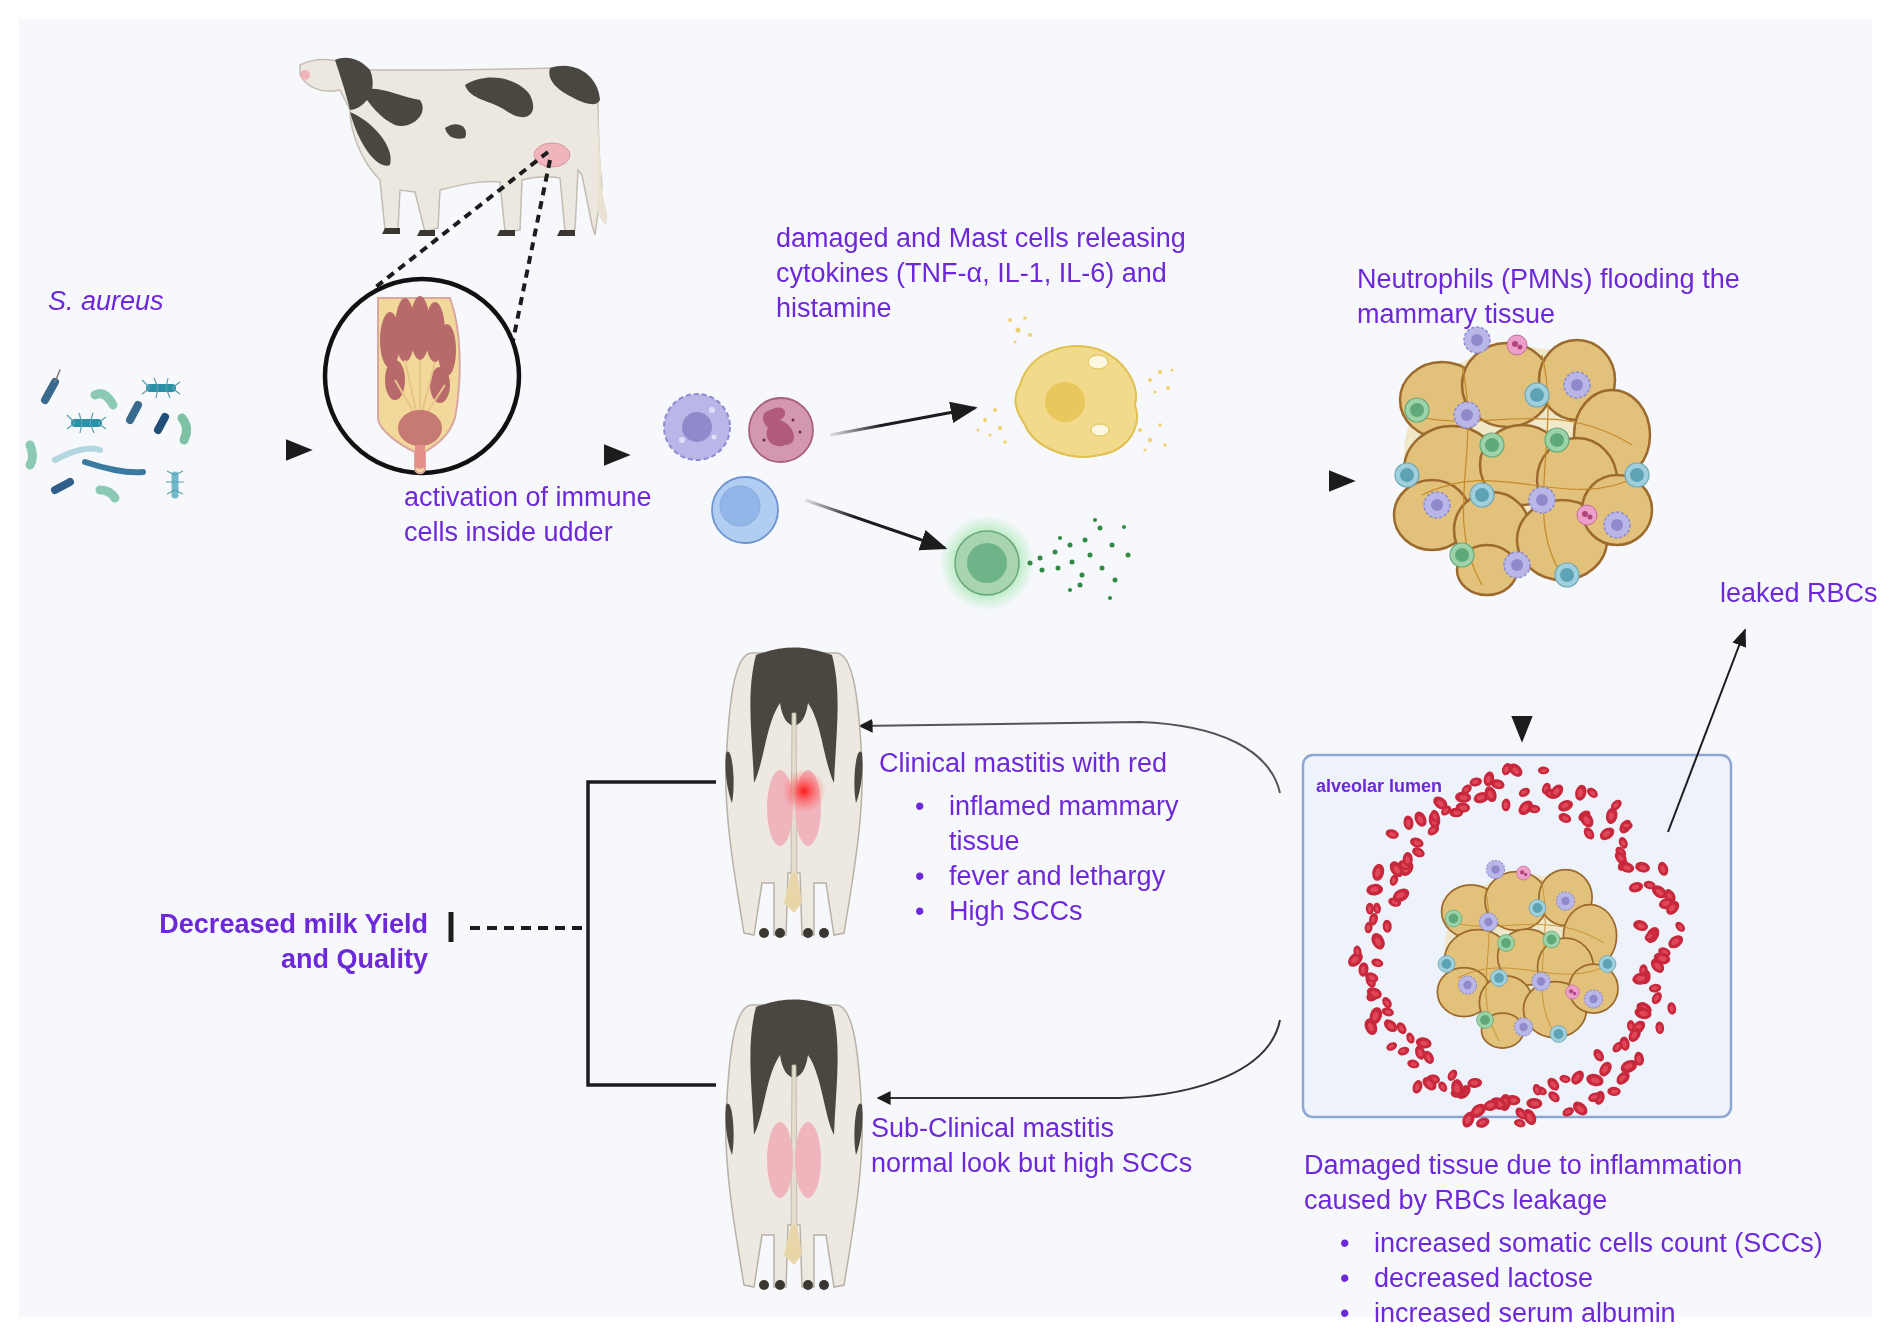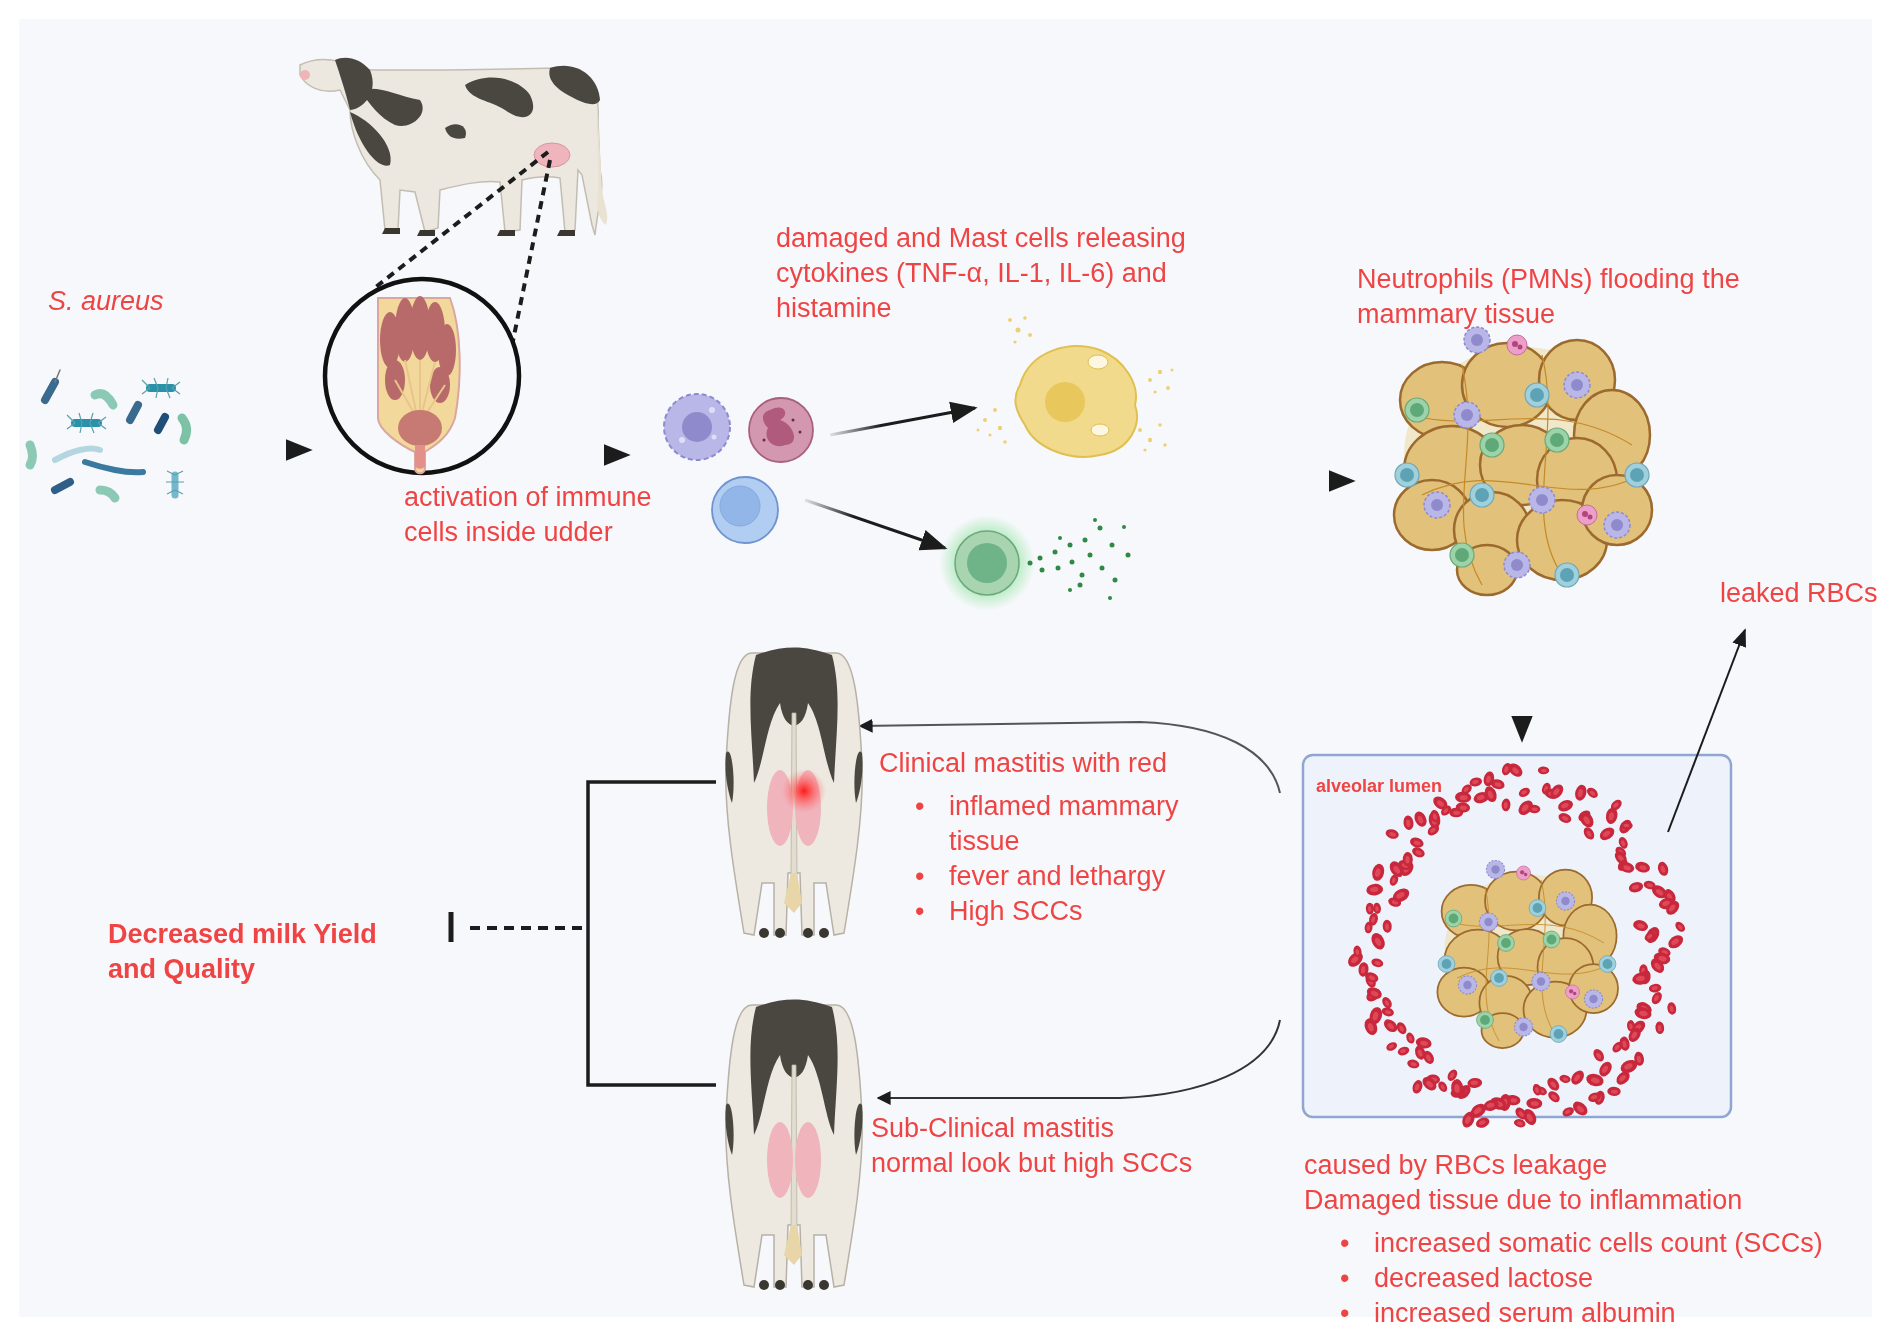--- a/index.html
+++ b/index.html
@@ -1,22 +1,22 @@
 <!DOCTYPE html>
 <html><head>
 <meta charset="utf-8">
 <style>
   html, body { margin: 0; padding: 0; background: #ffffff; }
   body { width: 1892px; height: 1337px; position: relative; overflow: hidden;
          font-family: "Liberation Sans", "DejaVu Sans", sans-serif; color: #111; }
   #panel { position: absolute; left: 19px; top: 19px; width: 1853px; height: 1298px; background: #f7f8fc; }
   #art { position: absolute; left: 0; top: 0; width: 1892px; height: 1337px; }
-  .lbl { position: absolute; font-size: 27px; line-height: 35px; color: #ef4444; white-space: nowrap; }
+  .lbl { position: absolute; font-size: 27px; line-height: 35px; color: #6d28d9; white-space: nowrap; }
   .lbl.italic { font-style: italic; }
-  .lbl.bold { font-weight: bold; text-align: left; margin-top: 10px; }
+  .lbl.bold { font-weight: bold; text-align: right; }
   .lbl.small-bold { font-weight: bold; font-size: 18px; line-height: 22px; }
   ul.bul { margin: 8px; padding: 0 0 0 62px; list-style: none; }
   ul.bul li { position: relative; }
   ul.bul li::before { content: "\2022"; position: absolute; left: -34px; font-size: 27px; }
   ul.bul li .cont { display: block; }
 </style>
 </head>
 <body>
 
 <div id="panel"></div>
@@ -490,22 +490,22 @@
       </li>
   </ul>
 </div>
 
 <div class="lbl" style="left:863px; top:1111px;margin-left:8px;">
   <div>Sub-Clinical mastitis</div>
   <div>normal look but high SCCs</div>
 </div>
 
 <div class="lbl" style="left:1304px; top:1148px;">
+  <div>Damaged tissue due to inflammation</div>
   <div>caused by RBCs leakage</div>
-  <div>Damaged tissue due to inflammation</div>
   <ul class="bul">
     <li>
         <span class="cont">increased somatic cells count (SCCs)</span>
       </li>
     <li>
         <span class="cont">decreased lactose</span>
       </li>
     <li>
         <span class="cont">increased serum albumin</span>
       </li>

